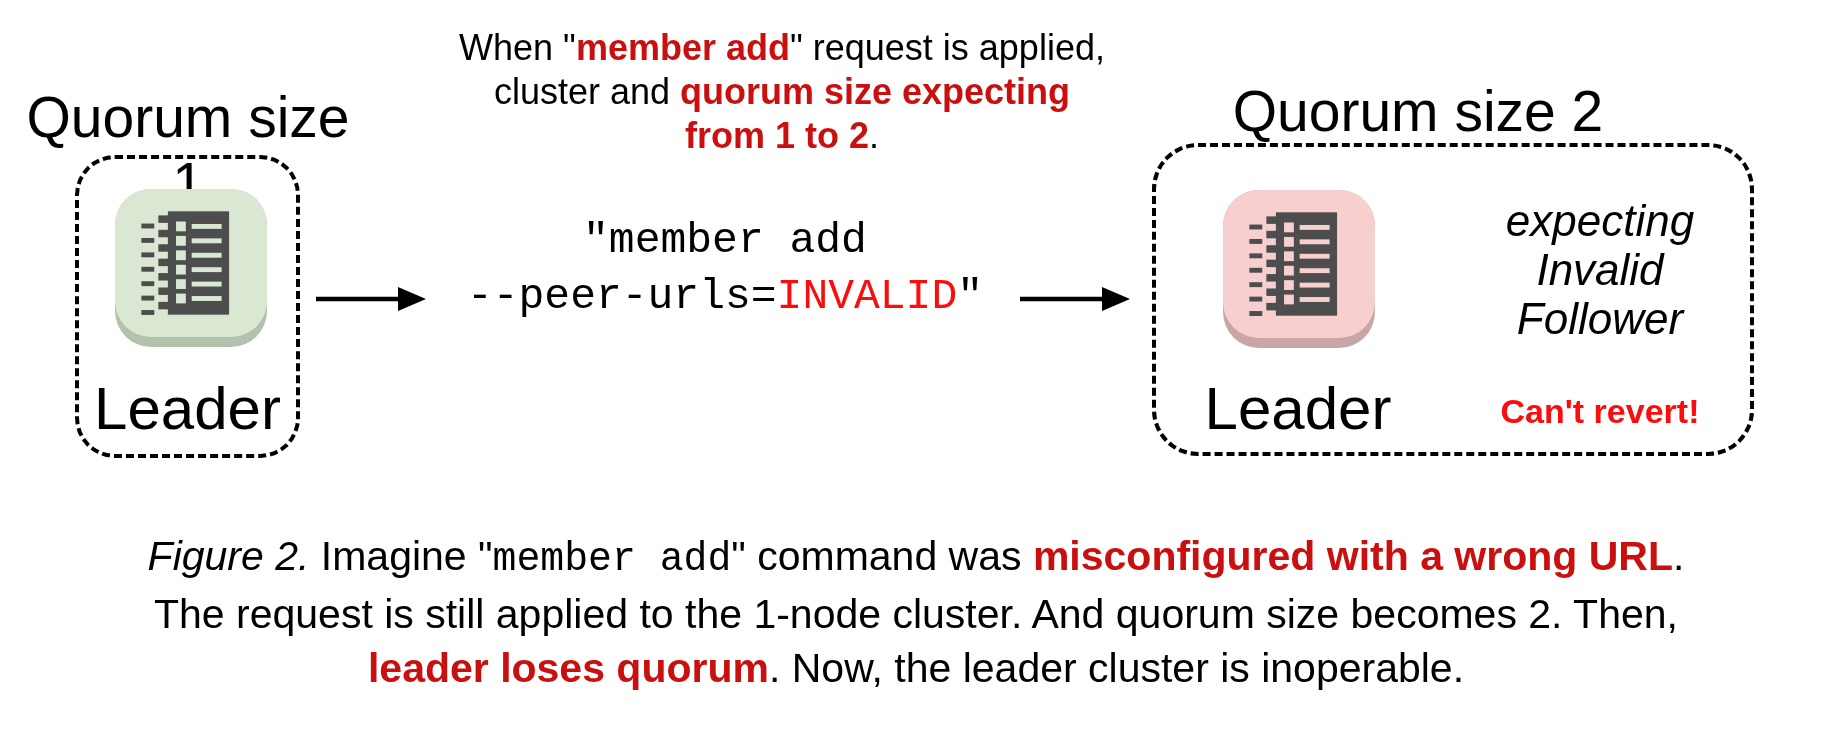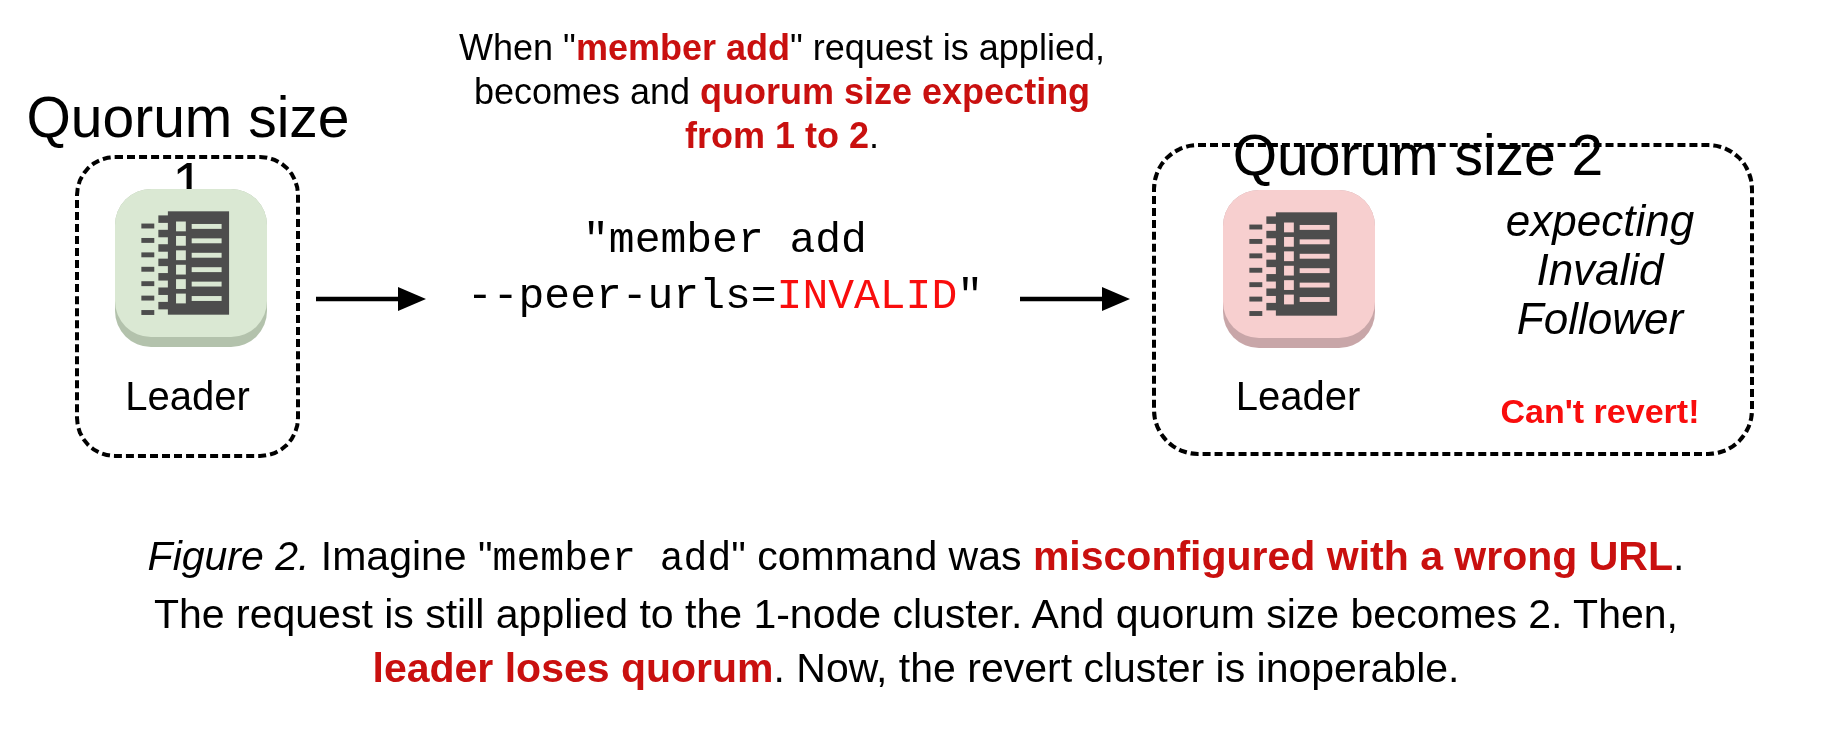--- a/index.html
+++ b/index.html
@@ -15,21 +15,21 @@
   html,body{margin:0;padding:0;background:#ffffff;}
   .canvas{
     position:relative;width:1832px;height:738px;background:#ffffff;overflow:hidden;
     font-family:"Liberation Sans",sans-serif;color:var(--ink);
   }
   .abs{position:absolute;}
   .center{text-align:center;}
 
   
   .panel-title{font-size:57px;letter-spacing:0;}
-  .node-label{font-size:40px;}
+  .node-label{font-size:60px;}
 
   
   .cluster-box{border:4px dashed #000;border-radius:42px;box-sizing:border-box;}
 
   
   .node{width:152px;height:158px;border-radius:36px;}
   .node .body{position:absolute;left:0;top:0;width:152px;height:148px;border-radius:36px;}
   .node.green{background:var(--green-lip);}
   .node.green .body{background:var(--green-bg);}
   .node.pink{background:var(--pink-lip);}
@@ -107,35 +107,35 @@
 
   <div class="abs center node-label" style="left:80px;top:374px;width:215px;">Leader</div>
 
   <svg class="abs arrow" style="left:314px;top:281px;" width="114" height="36" viewBox="0 0 114 36" aria-hidden="true">
     <line x1="2" y1="18" x2="84" y2="18"></line>
     <polygon points="84,6 112,18 84,30"></polygon>
   </svg>
 
   <div class="abs center annotation" style="left:400px;top:26px;width:764px;">
     <div><span>When "</span><span class="r">member add</span><span>" request is applied,</span></div>
-    <div><span>becomes and </span><span class="r">quorum size expecting</span></div>
+    <div><span>cluster and </span><span class="r">quorum size expecting</span></div>
     <div><span class="r">from 1 to 2</span><span>.</span></div>
   </div>
 
   <div class="abs center command" style="left:420px;top:213px;width:610px;">
     <div>"member add</div>
     <div><span>--peer-urls=</span><span class="br">INVALID</span><span>"</span></div>
   </div>
 
   <svg class="abs arrow" style="left:1018px;top:281px;" width="114" height="36" viewBox="0 0 114 36" aria-hidden="true">
     <line x1="2" y1="18" x2="84" y2="18"></line>
     <polygon points="84,6 112,18 84,30"></polygon>
   </svg>
 
-  <div class="abs center panel-title" style="left:1132px;top:78px;width:572px;margin-top:44px;">Quorum size 2</div>
+  <div class="abs center panel-title" style="left:1132px;top:78px;width:572px;">Quorum size 2</div>
 
   <div class="abs cluster-box" style="left:1152px;top:143px;width:602px;height:313px;border-radius:46px;"></div>
 
   <div class="abs node pink" style="left:1223px;top:190px;">
     <div class="body"></div>
     <svg viewBox="0 0 100 100" aria-hidden="true">
       <g class="dark">
         <rect x="33" y="12" width="45" height="76"></rect>
         <rect x="26" y="15" width="8" height="5.5"></rect>
           <rect x="26" y="25.6" width="8" height="5.5"></rect>
@@ -175,16 +175,16 @@
     <div>expecting</div>
     <div>Invalid</div>
     <div>Follower</div>
   </div>
 
   <div class="abs center cant-revert" style="left:1450px;top:392px;width:300px;">Can't revert!</div>
 
   <div class="abs center caption" style="left:0;top:529px;width:1832px;">
     <div><span class="fig">Figure 2.</span><span> Imagine "</span><code>member add</code><span>" command was </span><span class="r">misconfigured with a wrong URL</span><span>.</span></div>
     <div>The request is still applied to the 1-node cluster. And quorum size becomes 2. Then,</div>
-    <div><span class="r">leader loses quorum</span><span>. Now, the revert cluster is inoperable.</span></div>
+    <div><span class="r">leader loses quorum</span><span>. Now, the leader cluster is inoperable.</span></div>
   </div>
 
 </div>
 
 </body></html>

